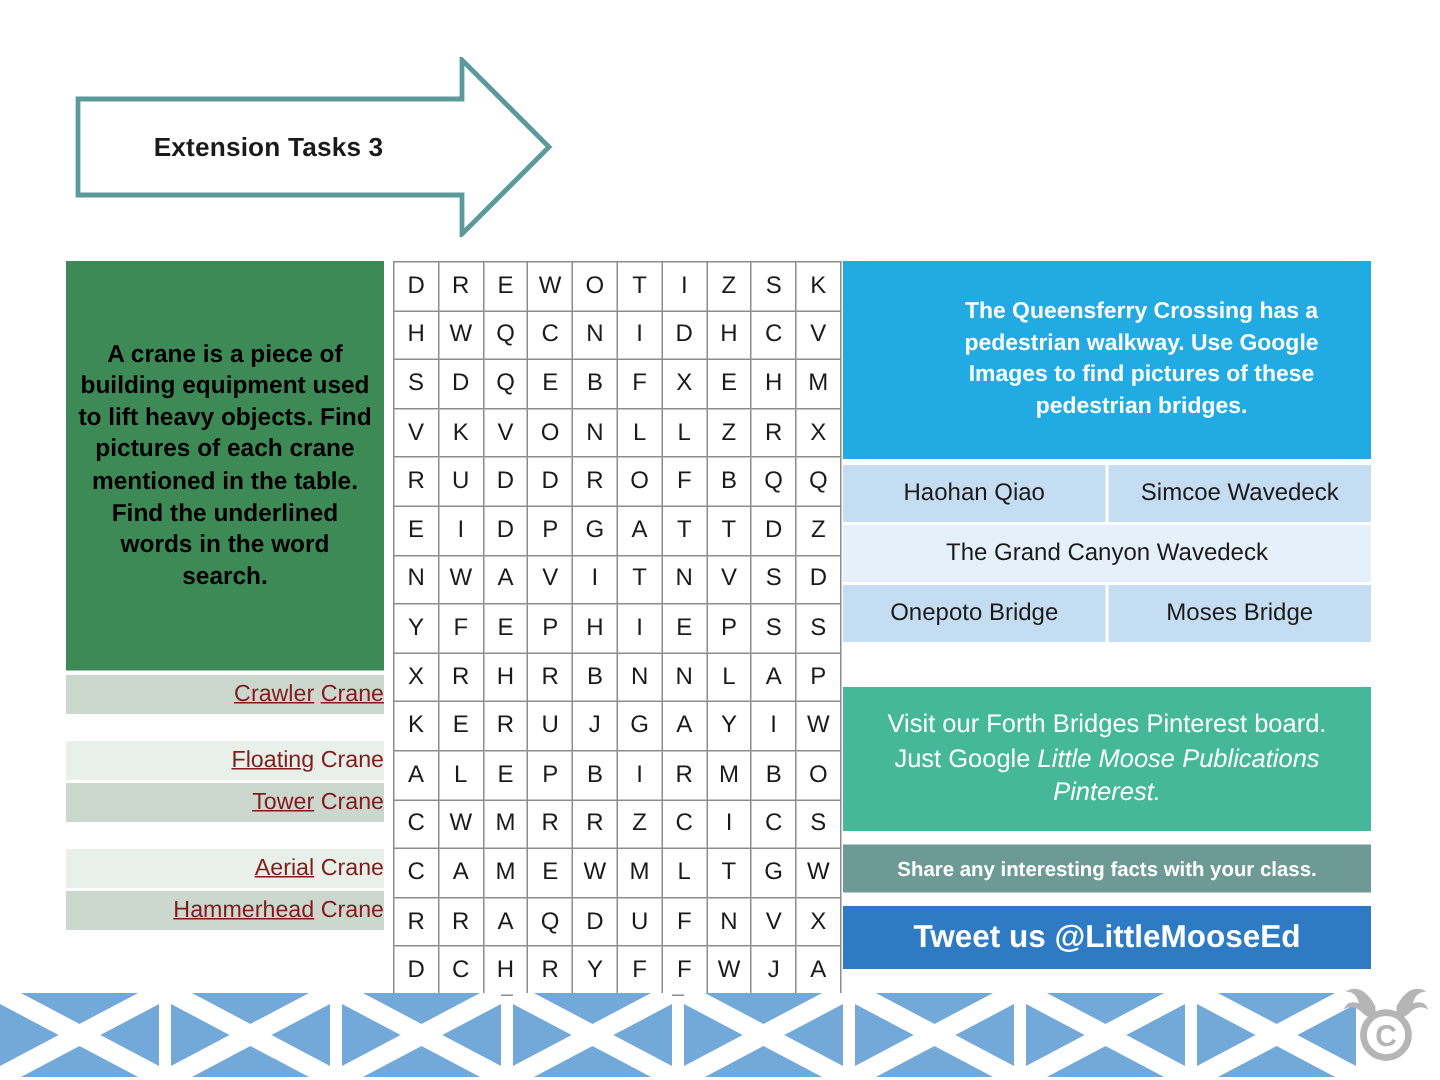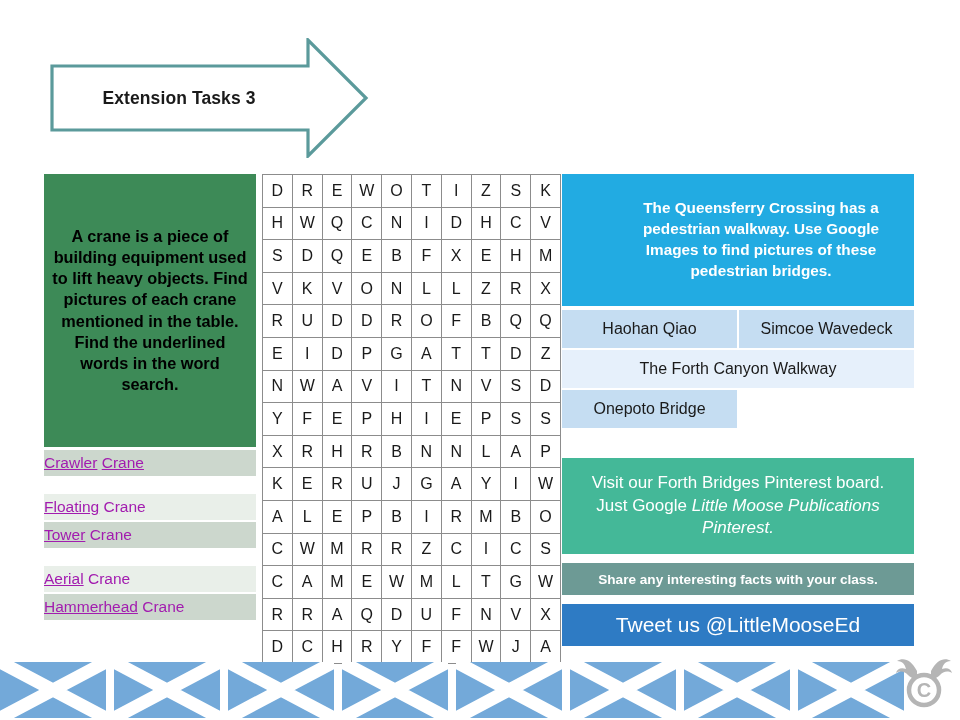--- a/index.html
+++ b/index.html
@@ -32,22 +32,22 @@
   .green-box{
     position:absolute;left:44px;top:174px;width:212px;height:273px;
     background:#3d8a57;color:#000000;
     display:flex;align-items:center;justify-content:center;
     text-align:center;box-sizing:border-box;padding:4px 8px;
   }
   .green-box .txt{font-size:16.3px;font-weight:bold;line-height:1.29;}
 
   .crane-list{position:absolute;left:44px;top:450px;width:212px;}
   .crane-row{
-    height:28px;display:flex;align-items:center;justify-content:flex-start;
-    font-size:15.5px;color:#a21caf;box-sizing:border-box;
+    height:28px;display:flex;align-items:center;justify-content:flex-end;
+    font-size:15.5px;color:#7f1d1d;box-sizing:border-box;
     border-bottom:2px solid #ffffff;
   }
   .crane-row.odd{background:#ccd7cd;}
   .crane-row.even{background:#e9efe9;margin-top:16px;}
   .crane-row u{text-decoration:underline;text-underline-offset:1px;}
 
   
   .ws{
     position:absolute;left:262px;top:174px;
     border-collapse:collapse;
@@ -99,21 +99,21 @@
     text-align:center;box-sizing:border-box;
   }
   .share-box .txt{font-size:13.6px;font-weight:bold;}
 
   .tweet-box{
     position:absolute;left:562px;top:604px;width:352px;height:42px;
     background:#2e7bc4;color:#ffffff;
     display:flex;align-items:center;justify-content:center;
     box-sizing:border-box;
   }
-  .tweet-box .txt{font-size:21px;font-weight:normal;}
+  .tweet-box .txt{font-size:21px;font-weight:bold;}
 
   
   .flag-strip{position:absolute;left:0;top:660px;width:960px;height:60px;
     display:flex;align-items:center;}
   .flag{width:106px;height:56px;margin-right:8px;position:relative;flex:none;}
   .flag svg{display:block;}
 
   .logo{position:absolute;left:893px;top:655px;width:62px;height:58px;}
 </style>
 </head>
@@ -339,24 +339,25 @@
   <div class="blue-box">
     <div class="txt">The Queensferry Crossing has a pedestrian walkway. Use Google Images to find pictures of these pedestrian bridges.</div>
   </div>
 
   <div class="bridge-table">
     <div class="bt-row">
       <div class="bt-cell half bt-a">Haohan Qiao</div>
       <div class="bt-cell half bt-a">Simcoe Wavedeck</div>
     </div>
     <div class="bt-row">
-      <div class="bt-cell full bt-b">The Forth Canyon Walkway</div>
+      <div class="bt-cell full bt-b">The Grand Canyon Wavedeck</div>
     </div>
     <div class="bt-row">
       <div class="bt-cell half bt-a">Onepoto Bridge</div>
+      <div class="bt-cell half bt-a">Moses Bridge</div>
     </div>
   </div>
 
   <div class="pin-box">
     <div class="txt"><span>Visit our Forth Bridges Pinterest board. Just Google </span><em>Little Moose Publications Pinterest.</em></div>
   </div>
 
   <div class="share-box">
     <div class="txt">Share any interesting facts with your class.</div>
   </div>

